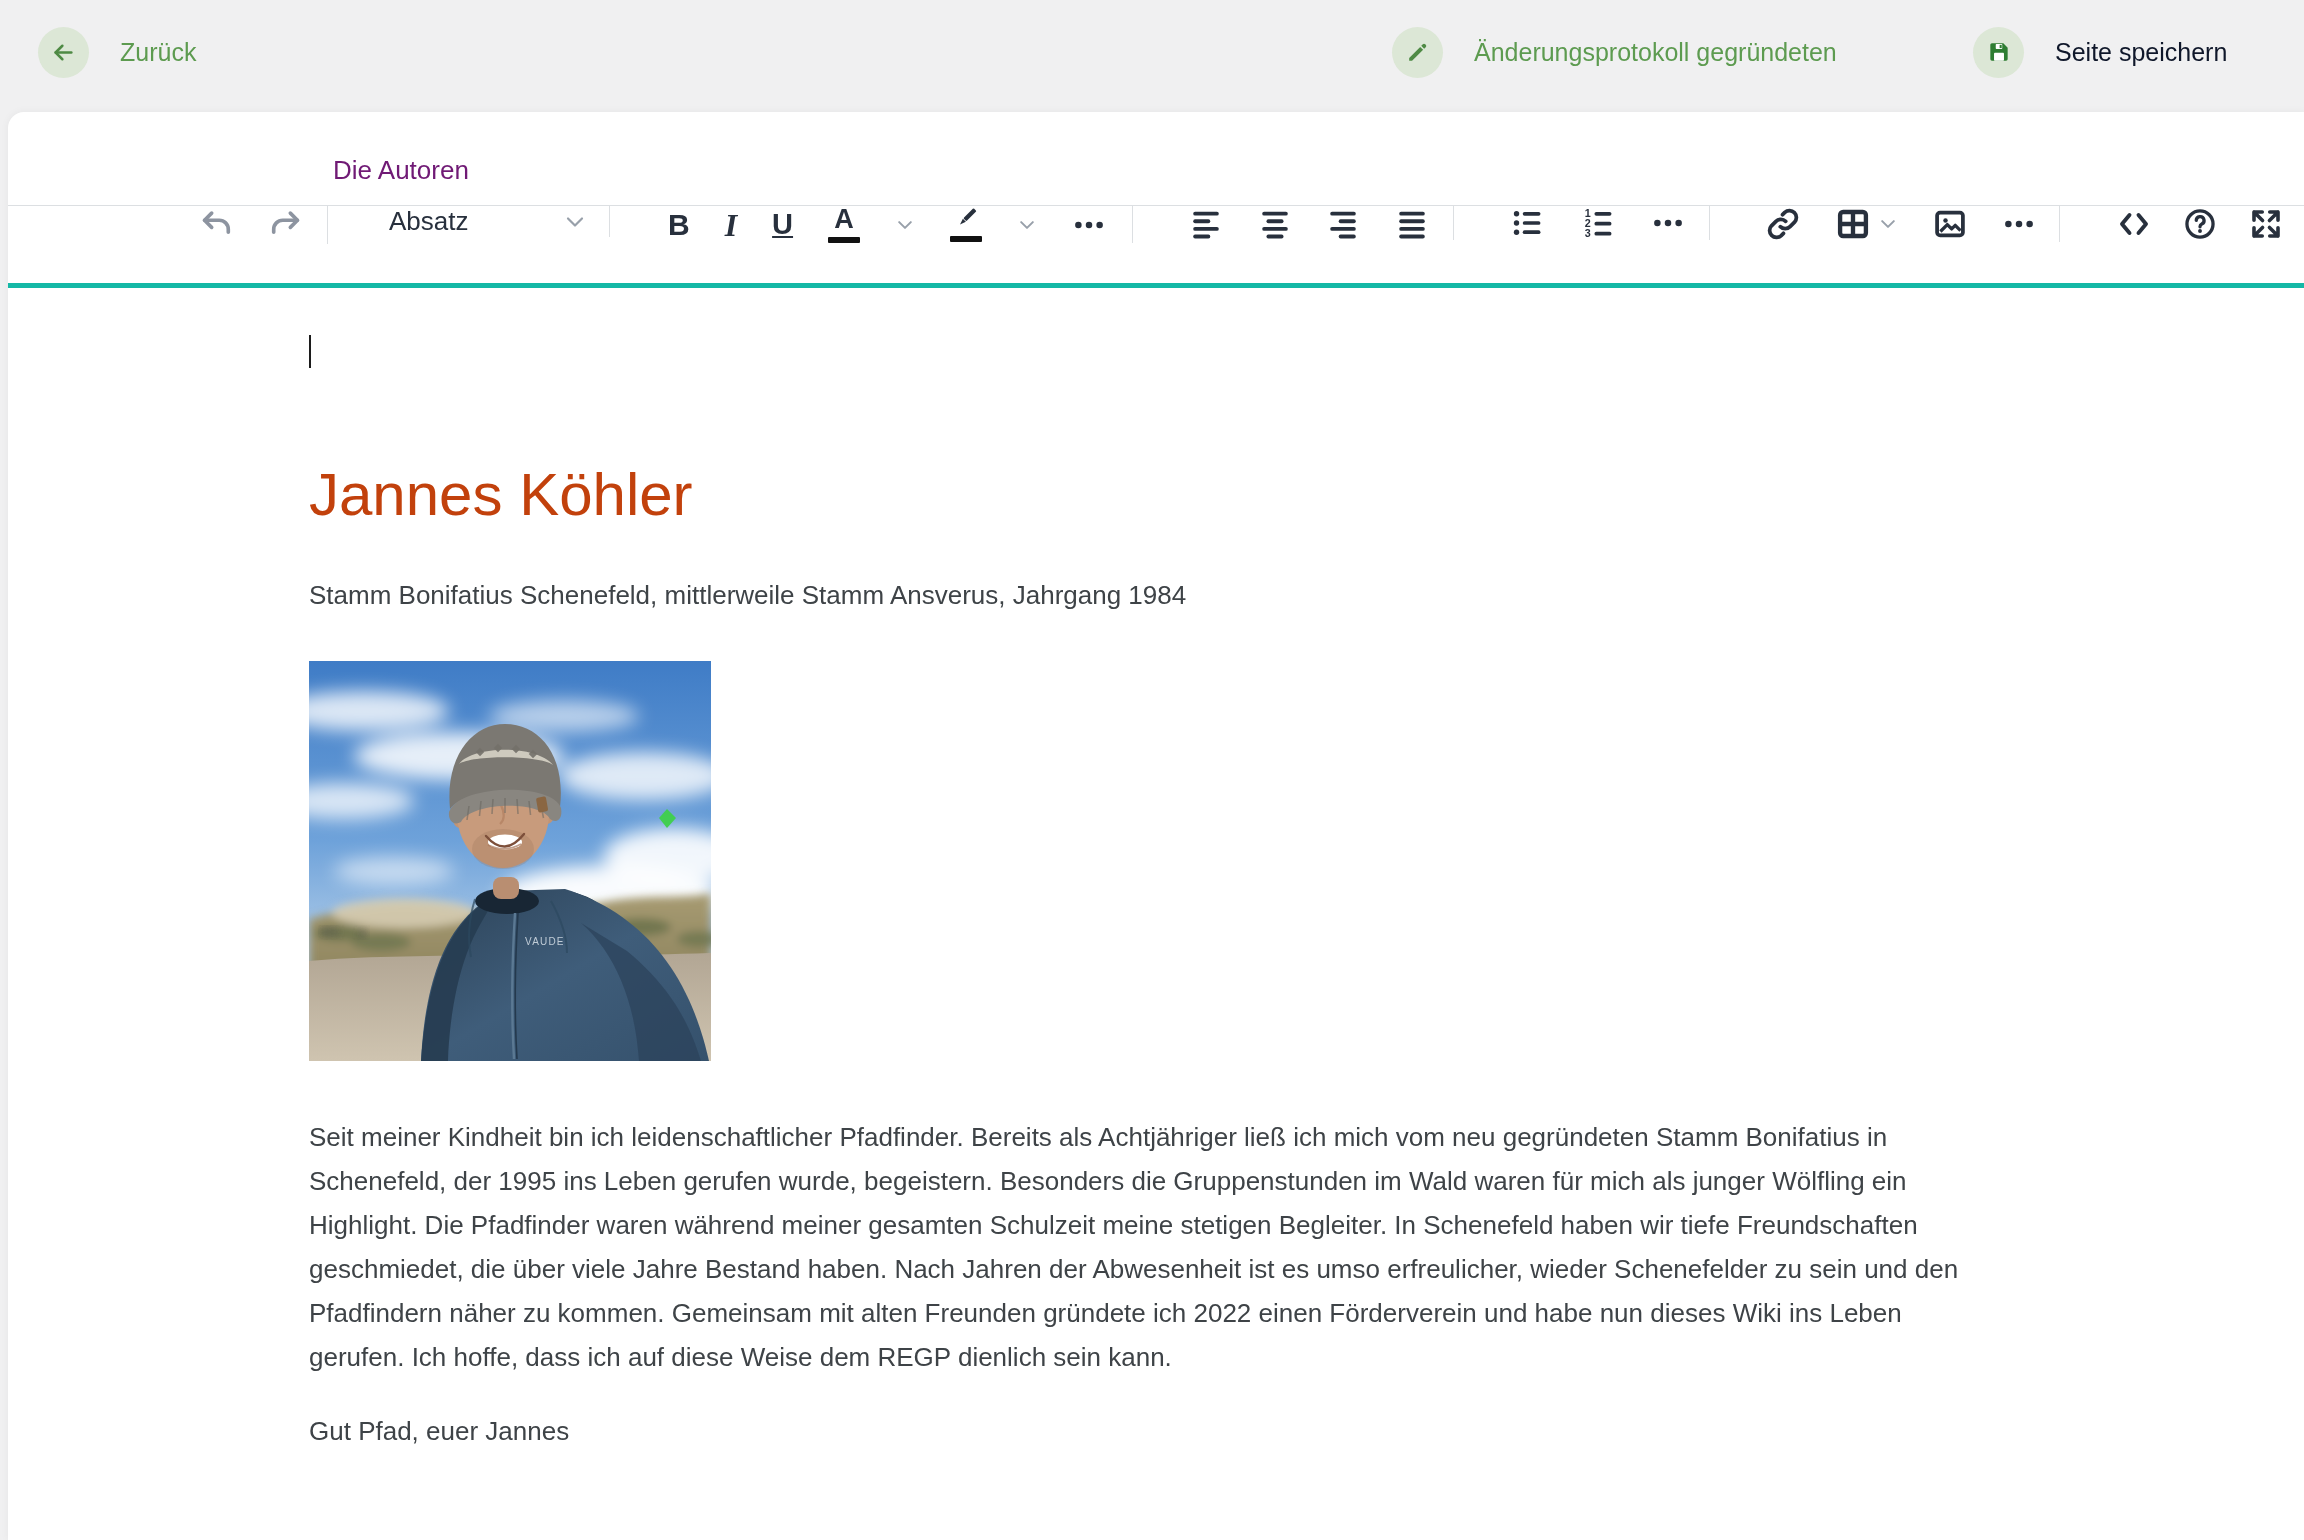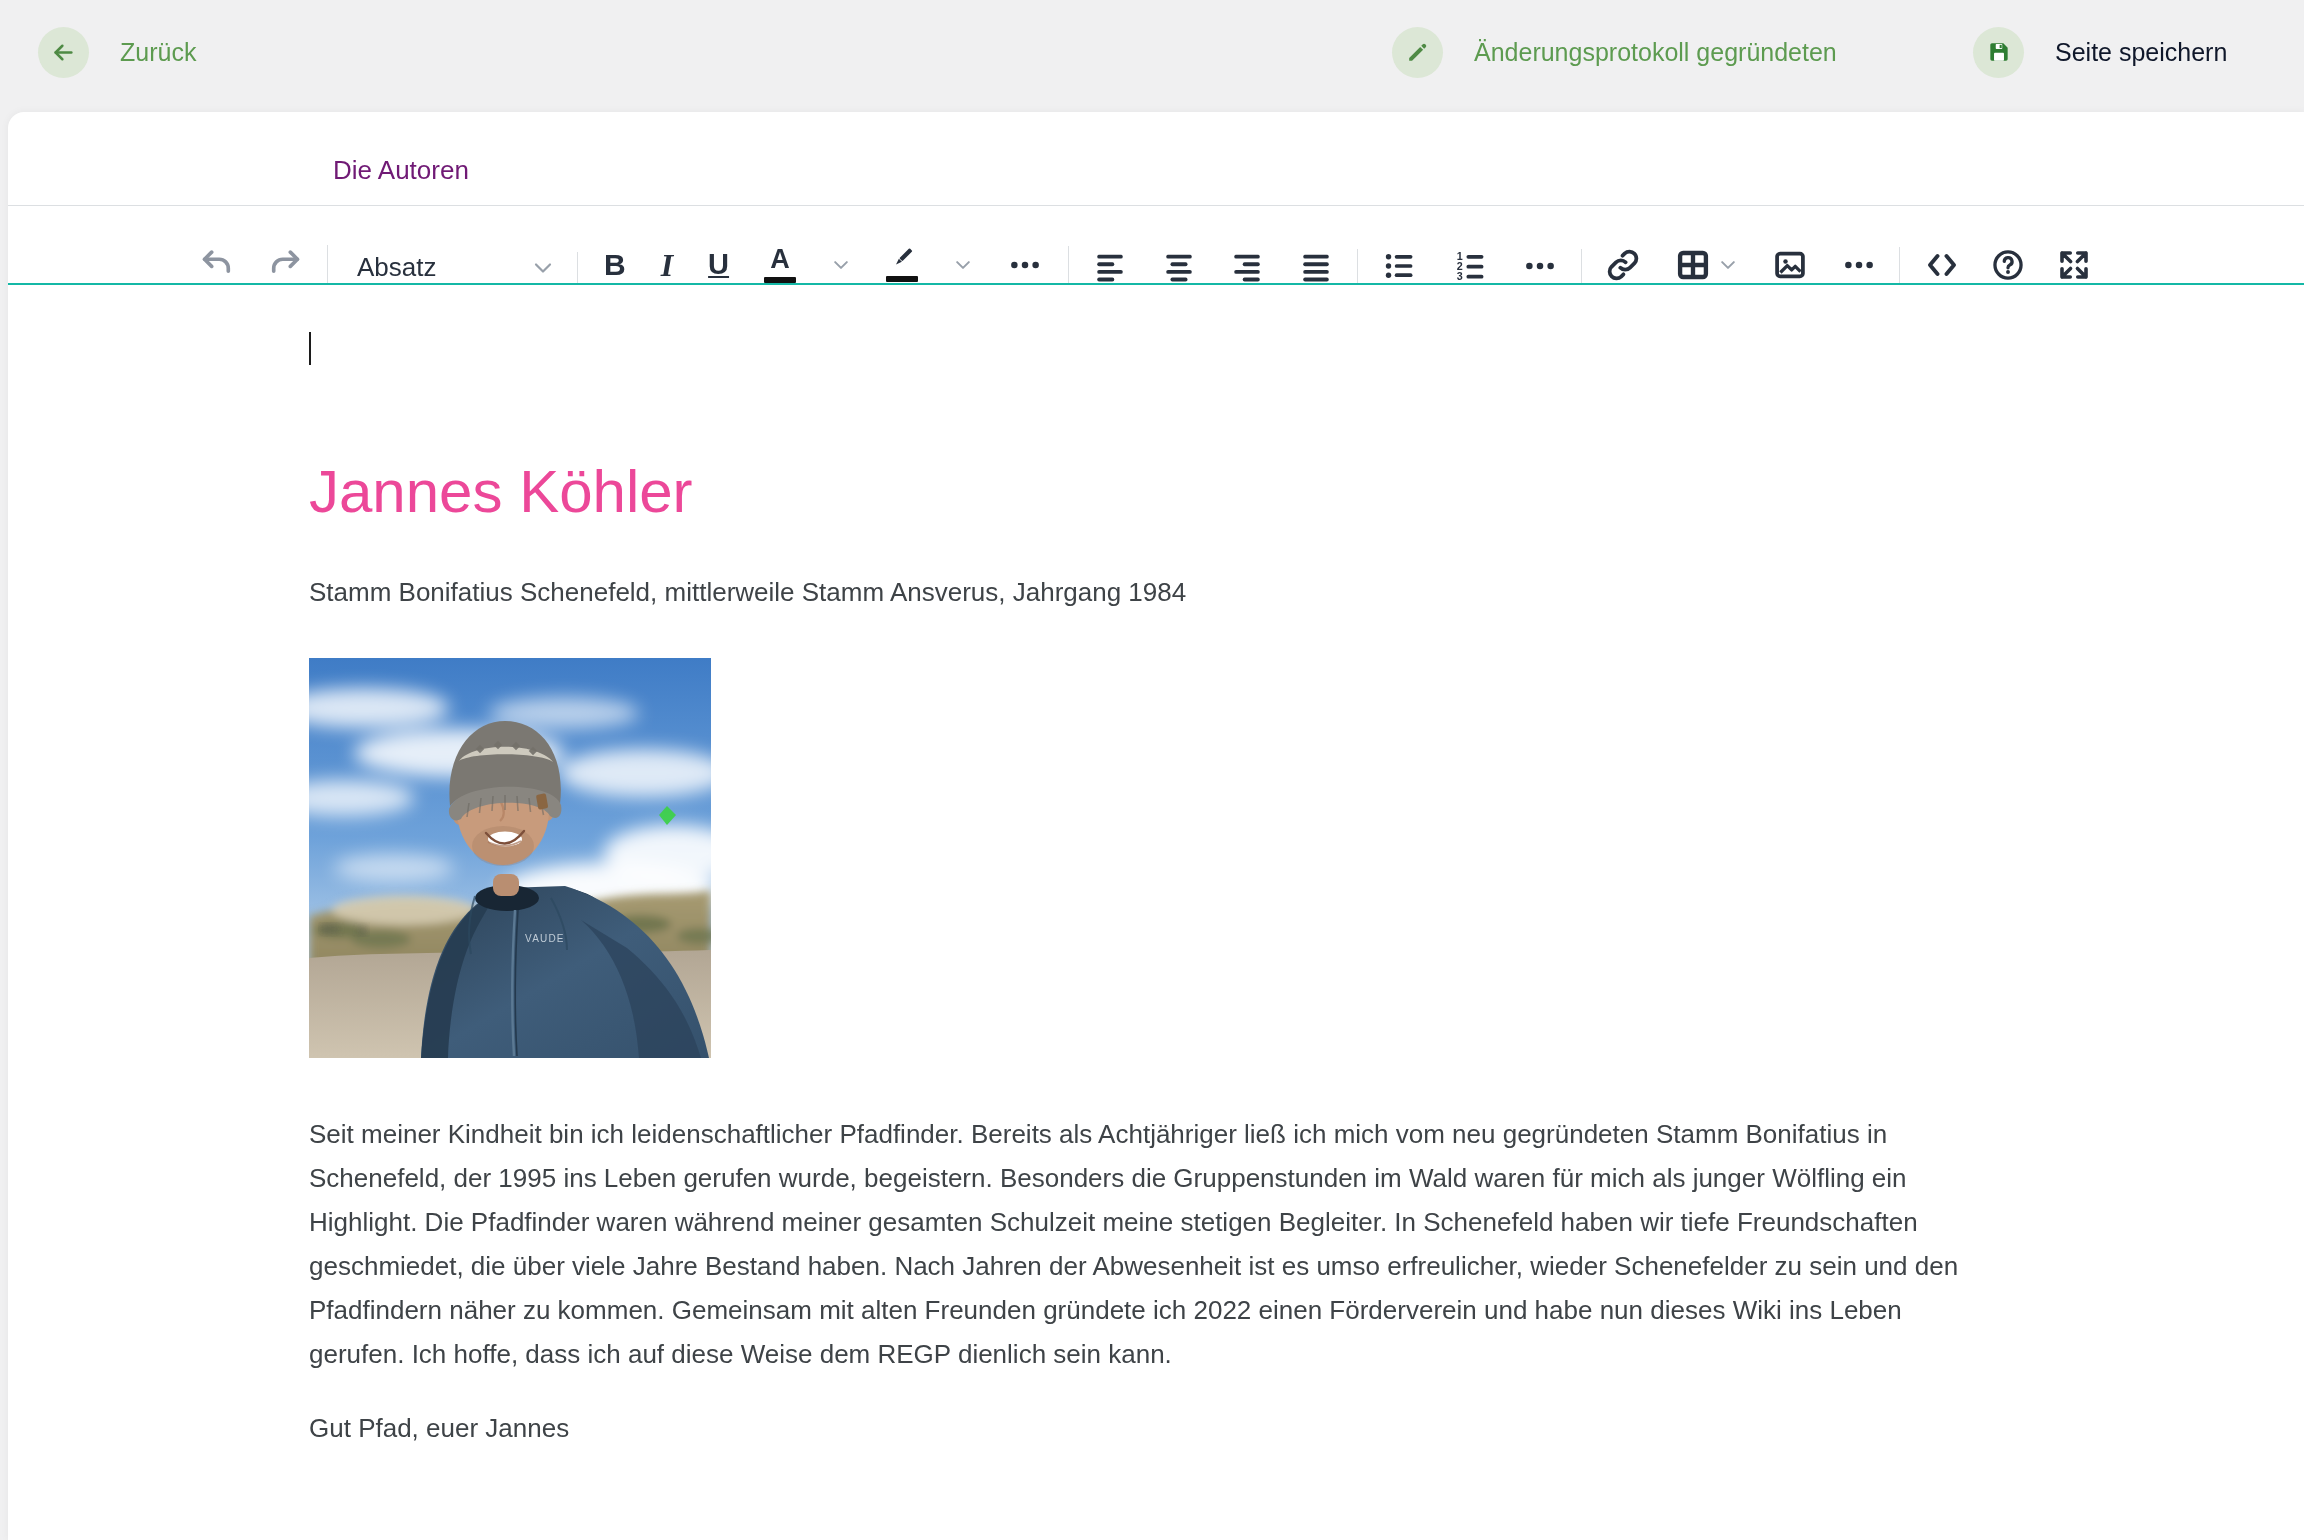--- a/index.html
+++ b/index.html
@@ -15,22 +15,22 @@
   .tb-label.save{color:#0f172a;font-weight:500;}
   .kebab{margin-left:28px;display:flex;align-items:center;}
 
   
   .card{position:absolute;left:8px;top:112px;right:0;bottom:0;background:#ffffff;
         border-radius:16px 0 0 0;box-shadow:0 0 8px rgba(0,0,0,.05);}
   .titlebar{height:93px;display:flex;align-items:center;padding-left:325px;box-sizing:border-box;}
   .page-title{font-size:26px;color:#701a75;margin-top:24px;}
 
   
-  .toolbar{height:77px;border-top:1px solid #dcdfe2;border-bottom:2px solid #14b8a6;
-           display:flex;align-items:flex-end;}
+  .toolbar{height:77px;border-top:1px solid #dcdfe2;border-bottom:5px solid #14b8a6;
+           display:flex;align-items:flex-start;gap:32px;}
   .tgroup{display:flex;align-items:center;border-right:1px solid #dcdfe2;box-sizing:border-box;}
   .tgroup:last-child{border-right:none;}
   .g1{width:320px;justify-content:flex-end;padding-right:24px;gap:28px;}
   .g2{width:250px;justify-content:space-between;padding:0 22px 0 29px;}
   .g3{width:491px;justify-content:space-between;padding:0 26px;}
   .g4{width:289px;justify-content:space-between;padding:0 24px;}
   .g5{width:224px;justify-content:space-between;padding:0 24px;}
   .g6{width:318px;justify-content:space-between;padding:0 23px;}
   .g7{flex:1;justify-content:flex-start;padding-left:24px;gap:30px;}
   .tbtn{display:flex;align-items:center;justify-content:center;cursor:pointer;}
@@ -40,21 +40,21 @@
   .stackbar{display:flex;flex-direction:column;align-items:center;gap:4px;}
   .blackbar{width:32px;height:6px;background:#111;border-radius:1px;}
   .absatz{font-size:26px;color:#28303d;}
 
   
   .content{padding:46px 0 0 301px;color:#3e4347;}
   .content p{margin:0;}
   .intro{font-size:26px;line-height:36px;}
   .caret{display:inline-block;width:2px;height:33px;background:#1c1c1c;
          vertical-align:-7px;margin-right:1px;}
-  h1.author{font-size:60px;line-height:70px;font-weight:500;color:#ec4899;margin:90px 0 0;}
+  h1.author{font-size:60px;line-height:70px;font-weight:500;color:#c2410c;margin:90px 0 0;}
   .subline{font-size:26px;line-height:36px;margin-top:47px !important;}
   .photo-wrap{margin-top:48px;width:402px;height:400px;cursor:pointer;}
   .bio{font-size:26px;line-height:44px;width:1690px;margin-top:54px !important;}
   .closing{font-size:26px;line-height:36px;margin-top:34px !important;}
 </style>
 </head>
 <body>
 
 <div class="stage">
 

